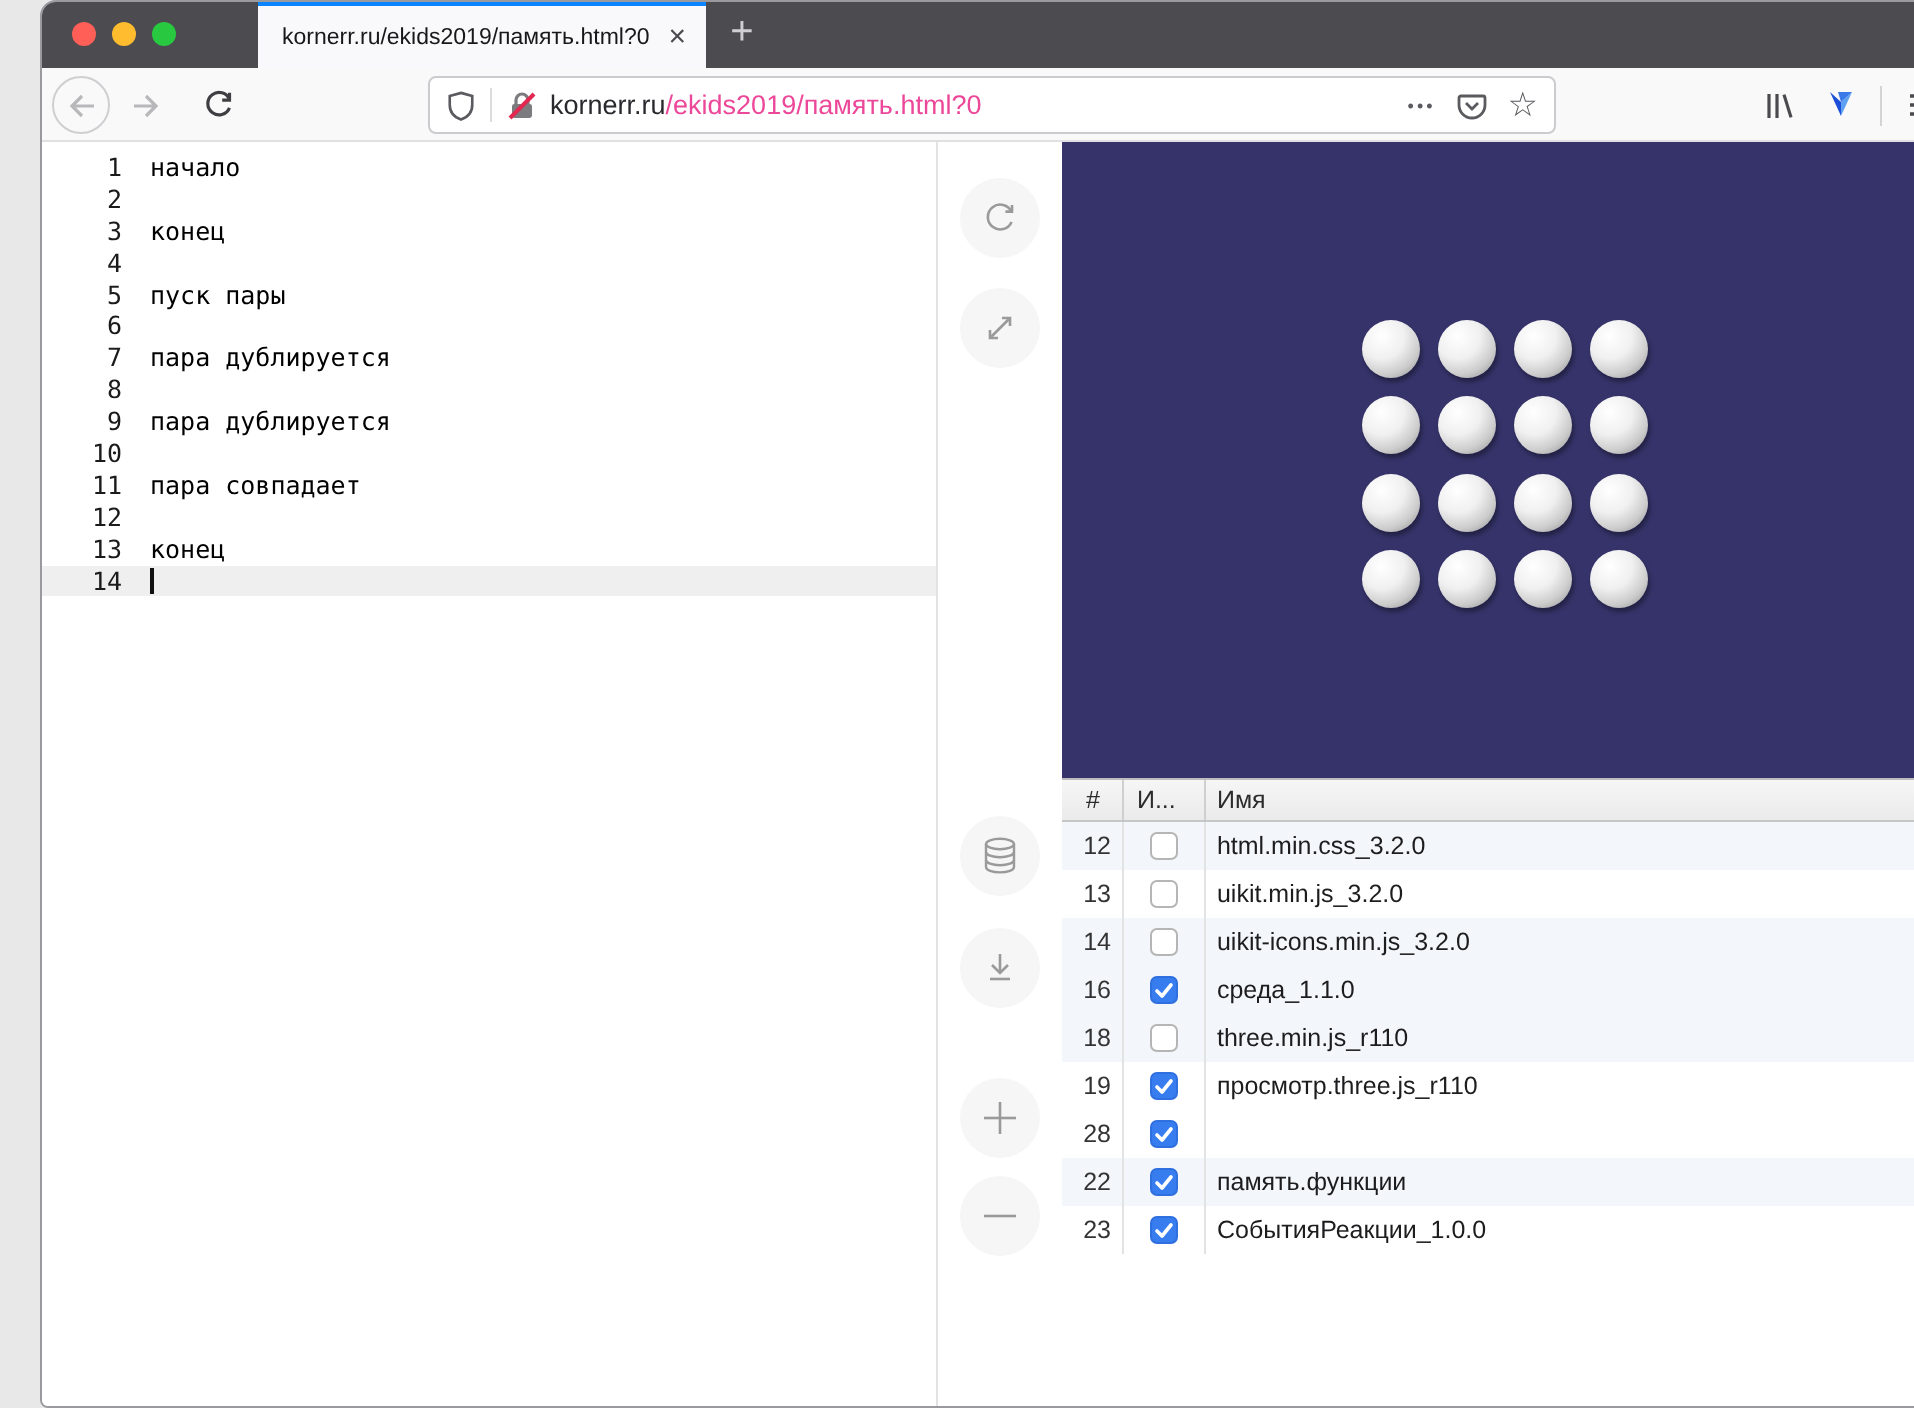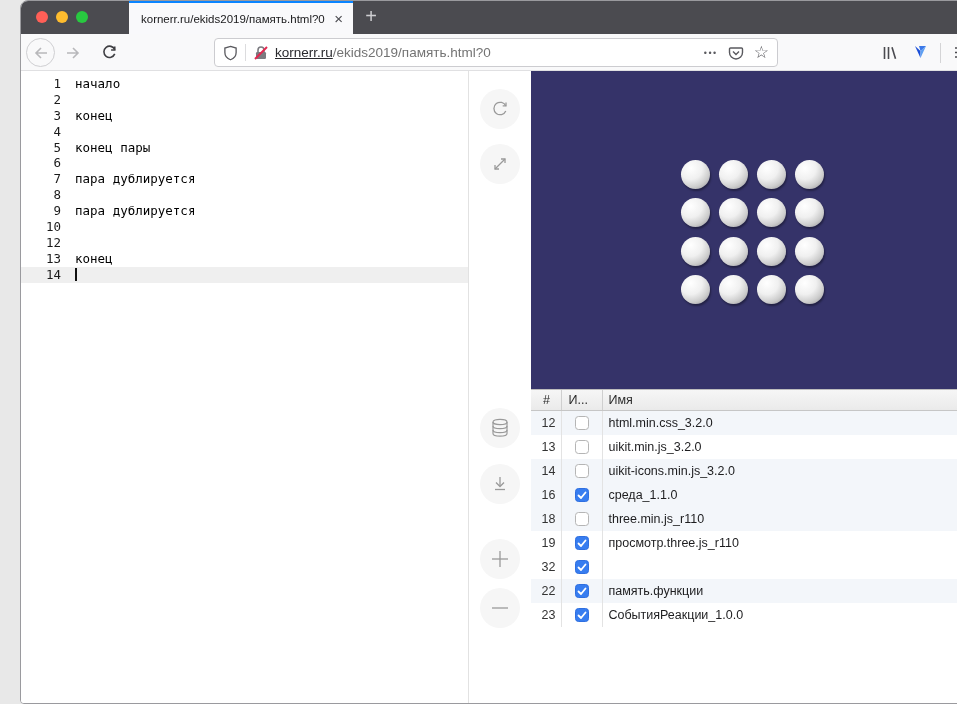--- a/index.html
+++ b/index.html
@@ -18,22 +18,22 @@
 
   
   .toolbar { position: relative; height: 37px; background: #f9f9fa; border-bottom: 1px solid #e0e0e2; }
   .navbtn { position: absolute; top: 4px; display: flex; align-items: center; justify-content: center; }
   .back { left: 5px; width: 29px; height: 29px; border: 1px solid #cfcfd2; border-radius: 50%; }
   .fwd  { left: 40px; width: 24px; height: 29px; }
   .reload { left: 76px; width: 24px; height: 29px; }
   .urlbar { position: absolute; left: 193px; top: 4px; width: 564px; height: 29px; background: #fff; border: 1px solid #ccccd0; border-radius: 4px; display: flex; align-items: center; padding: 0 8px; }
   .ub-sep { width: 1px; height: 17px; background: #dcdcde; margin: 0 7px; }
   .url { font-size: 13.5px; white-space: nowrap; overflow: hidden; margin-left: 6px; }
-  .url .dom { color: #2a2a2e; text-decoration: underline; }
-  .url .path { color: #737373; }
+  .url .dom { color: #2a2a2e; }
+  .url .path { color: #ec4899; }
   .spacer { flex: 1; }
   .dots { color: #5a5a5f; font-size: 9px; letter-spacing: 1.5px; margin-right: 10px; }
   .star { color: #5a5a5f; font-size: 17px; margin-left: 10px; }
   .tb-right { position: absolute; top: 4px; right: 0; height: 29px; display: flex; align-items: center; }
   .tb-ico { width: 30px; display: flex; justify-content: center; }
   .tb-sep { width: 1px; height: 20px; background: #d4d4d6; margin: 0 5px; }
 
   
   .content { position: relative; display: flex; height: 633px; background: #fff; }
 
@@ -181,41 +181,45 @@
         <div class="line">
           <span class="ln">3</span>
           <span class="code">конец</span>
         </div>
         <div class="line">
           <span class="ln">4</span>
           <span class="code"></span>
         </div>
         <div class="line">
           <span class="ln">5</span>
-          <span class="code">конец пары</span>
+          <span class="code">пуск пары</span>
         </div>
         <div class="line">
           <span class="ln">6</span>
           <span class="code"></span>
         </div>
         <div class="line">
           <span class="ln">7</span>
           <span class="code">пара дублируется</span>
         </div>
         <div class="line">
           <span class="ln">8</span>
           <span class="code"></span>
         </div>
         <div class="line">
           <span class="ln">9</span>
           <span class="code">пара дублируется</span>
         </div>
         <div class="line">
           <span class="ln">10</span>
           <span class="code"></span>
+        </div>
+        <div class="line">
+          <span class="ln">11</span>
+          <span class="code">пара совпадает</span>
         </div>
         <div class="line">
           <span class="ln">12</span>
           <span class="code"></span>
         </div>
         <div class="line">
           <span class="ln">13</span>
           <span class="code">конец</span>
         </div>
         <div class="line active">
@@ -348,21 +352,21 @@
               <span class="td2">
                 <span class="cb on" style="background: rgb(55, 125, 240);">
                   <svg width="10" height="9" viewBox="0 0 10 9">
                     <path d="M1.5 4.5 L4 7 L8.5 1.5" stroke="#fff" stroke-width="1.8" fill="none" stroke-linecap="round" stroke-linejoin="round"></path>
                   </svg>
                 </span>
               </span>
               <span class="td3">просмотр.three.js_r110</span>
             </div>
             <div class="trow">
-              <span class="td1">32</span>
+              <span class="td1">28</span>
               <span class="td2">
                 <span class="cb on" style="background: rgb(55, 125, 240);">
                   <svg width="10" height="9" viewBox="0 0 10 9">
                     <path d="M1.5 4.5 L4 7 L8.5 1.5" stroke="#fff" stroke-width="1.8" fill="none" stroke-linecap="round" stroke-linejoin="round"></path>
                   </svg>
                 </span>
               </span>
             </div>
             <div class="trow stripe">
               <span class="td1">22</span>

